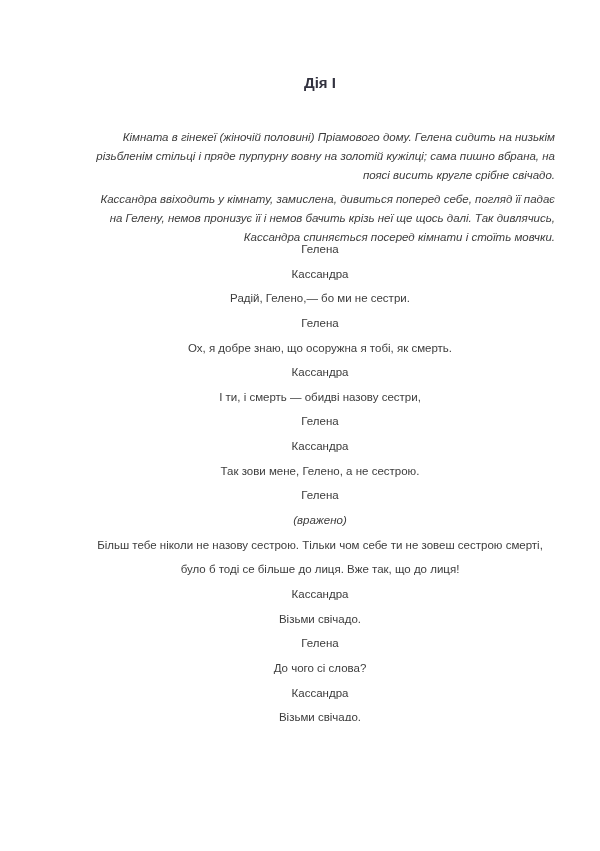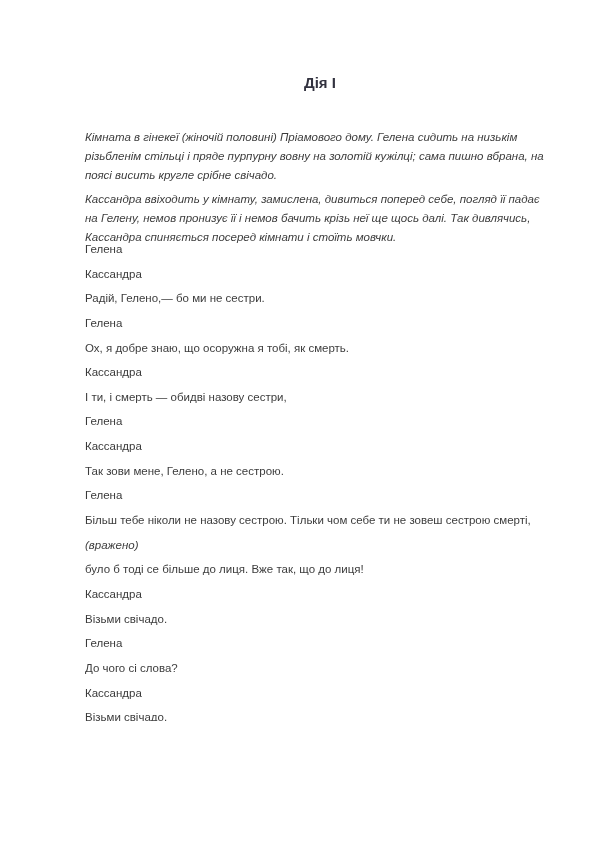--- a/index.html
+++ b/index.html
@@ -29,29 +29,29 @@
     color: #32323f;
   }
   .directions {
     top: 128px;
   }
   .direction {
     font-style: italic;
     font-size: 11.5px;
     line-height: 19px;
     margin: 0 0 5px 0;
-    text-align: left;
+    text-align: right;
   }
   .script-lines {
     top: 237px;
   }
   .script-line {
     height: 24.65px;
     line-height: 24.65px;
-    text-align: left;
+    text-align: center;
     font-size: 11.5px;
     white-space: nowrap;
     overflow: visible;
   }
   .script-line.character {
     color: #3a3a3a;
   }
   .script-line.parenthetical {
     font-style: italic;
   }
@@ -82,22 +82,22 @@
       <div class="script-line character">Кассандра</div>
       <div class="script-line dialogue">Радій, Гелено,— бо ми не сестри.</div>
       <div class="script-line character">Гелена</div>
       <div class="script-line dialogue">Ох, я добре знаю, що осоружна я тобі, як смерть.</div>
       <div class="script-line character">Кассандра</div>
       <div class="script-line dialogue">І ти, і смерть — обидві назову сестри,</div>
       <div class="script-line character">Гелена</div>
       <div class="script-line character">Кассандра</div>
       <div class="script-line dialogue">Так зови мене, Гелено, а не сестрою.</div>
       <div class="script-line character">Гелена</div>
+      <div class="script-line parenthetical">(вражено)</div>
       <div class="script-line dialogue">Більш тебе ніколи не назову сестрою. Тільки чом себе ти не зовеш сестрою смерті,</div>
-      <div class="script-line parenthetical">(вражено)</div>
       <div class="script-line dialogue">було б тоді се більше до лиця. Вже так, що до лиця!</div>
       <div class="script-line character">Кассандра</div>
       <div class="script-line dialogue">Візьми свічадо.</div>
       <div class="script-line character">Гелена</div>
       <div class="script-line dialogue">До чого сі слова?</div>
       <div class="script-line character">Кассандра</div>
       <div class="script-line dialogue">Візьми свічадо.</div>
     </div>
 
   <div class="page-number">5</div>

